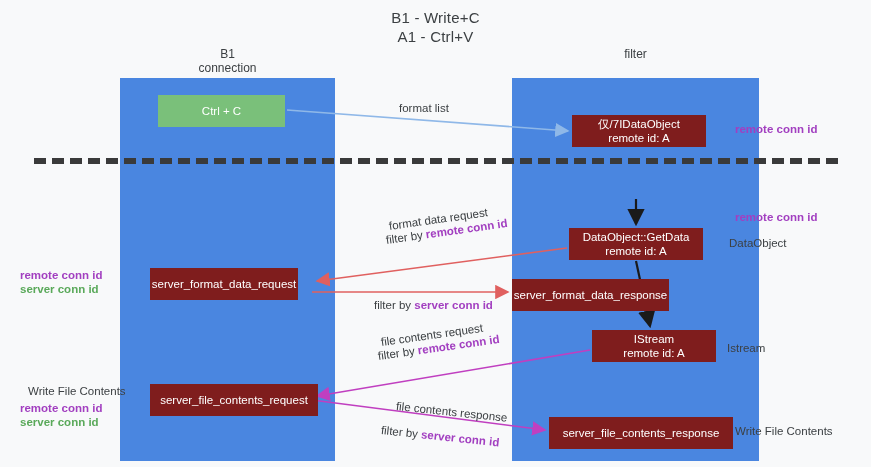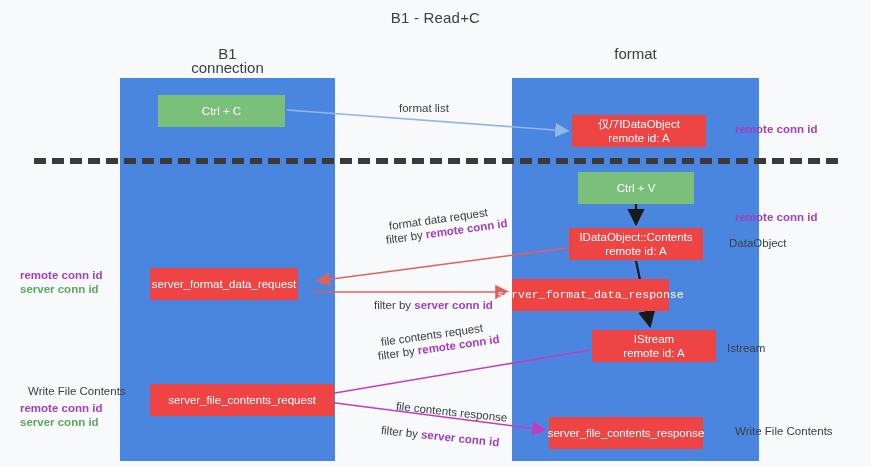--- a/index.html
+++ b/index.html
@@ -31,21 +31,21 @@
     color: #3c4043;
     line-height: 19px;
     letter-spacing: .2px;
   }
   .title-line { display: block; }
 
   
   .col-head {
     position: absolute;
     text-align: center;
-    font-size: 15px;
+    font-size: 12px;
     color: #3c4043;
     line-height: 14px;
   }
   .col-head .ch-title { display: block; }
   .col-head .ch-sub { display: block; }
   #head-b1 { left: 120px; top: 47px; width: 215px; }
   #head-a1 { left: 512px; top: 47px; width: 247px; }
 
   
   .lane {
@@ -73,32 +73,32 @@
     flex-direction: column;
     align-items: center;
     justify-content: center;
     color: #ffffff;
     font-size: 11.5px;
     line-height: 14px;
     text-align: center;
     padding: 16px 4px;
   }
   .node.green { background: #7ac07a; }
-  .node.orange { background: #ef4444; }
+  .node.orange { background: #7f1d1d; }
   .node .l2 { display: block; }
 
   #n-ctrlc   { left: 158px; top: 95px;  width: 127px; height: 26px; }
   #n-idataobj{ left: 572px; top: 115px; width: 134px; height: 32px; }
   #n-ctrlv   { left: 578px; top: 172px; width: 116px; height: 26px; }
   #n-getdata { left: 569px; top: 228px; width: 134px; height: 32px; }
   #n-sfdreq  { left: 150px; top: 268px; width: 148px; height: 26px; }
-  #n-sfdresp { left: 512px; top: 279px; width: 157px; height: 26px; font-family: Liberation Mono, monospace; }
+  #n-sfdresp { left: 512px; top: 279px; width: 157px; height: 26px; }
   #n-istream { left: 592px; top: 330px; width: 124px; height: 32px; }
-  #n-sfcreq  { left: 150px; top: 384px; width: 184px; height: 26px; }
-  #n-sfcresp { left: 549px; top: 417px; width: 154px; height: 26px; }
+  #n-sfcreq  { left: 150px; top: 384px; width: 168px; height: 26px; }
+  #n-sfcresp { left: 549px; top: 417px; width: 184px; height: 26px; }
 
   
   .side {
     position: absolute;
     font-size: 11.5px;
     line-height: 14px;
     color: #3c4043;
     white-space: nowrap;
   }
   .purple { color: #a23fc0; font-weight: bold; }
@@ -144,32 +144,33 @@
     height: 467px;
     pointer-events: none;
   }
 </style>
 </head>
 <body>
 
 <div id="stage">
 
   <div class="title">
-    <span class="title-line">B1 - Read+C</span>
+    <span class="title-line">B1 - Write+C</span>
+    <span class="title-line">A1 - Ctrl+V</span>
   </div>
 
   <div class="lane" id="lane-b1"></div>
   <div class="lane" id="lane-a1"></div>
 
   <div class="col-head" id="head-b1">
     <span class="ch-title">B1</span>
     <span class="ch-sub">connection</span>
   </div>
   <div class="col-head" id="head-a1">
-    <span class="ch-sub">format</span>
+    <span class="ch-sub">filter</span>
   </div>
 
   <svg id="arrows" viewBox="0 0 871 467">
     <defs>
       <marker id="ah-blue" markerWidth="9" markerHeight="9" refX="8" refY="4.5" orient="auto">
         <path d="M0,0 L9,4.5 L0,9 z" fill="#8fb8e8"></path>
       </marker>
       <marker id="ah-red" markerWidth="9" markerHeight="9" refX="8" refY="4.5" orient="auto">
         <path d="M0,0 L9,4.5 L0,9 z" fill="#e0605f"></path>
       </marker>
@@ -200,26 +201,23 @@
 
   <div class="node green" id="n-ctrlc">
     <span>Ctrl + C</span>
   </div>
 
   <div class="node orange" id="n-idataobj">
     <span>仅/7IDataObject</span>
     <span class="l2">remote id: A</span>
   </div>
 
-  <div class="node green" id="n-ctrlv">
-    <span>Ctrl + V</span>
-  </div>
 
   <div class="node orange" id="n-getdata">
-    <span>IDataObject::Contents</span>
+    <span>DataObject::GetData</span>
     <span class="l2">remote id: A</span>
   </div>
 
   <div class="node orange" id="n-sfdreq">
     <span>server_format_data_request</span>
   </div>
 
   <div class="node orange" id="n-sfdresp">
     <span>server_format_data_response</span>
   </div>

